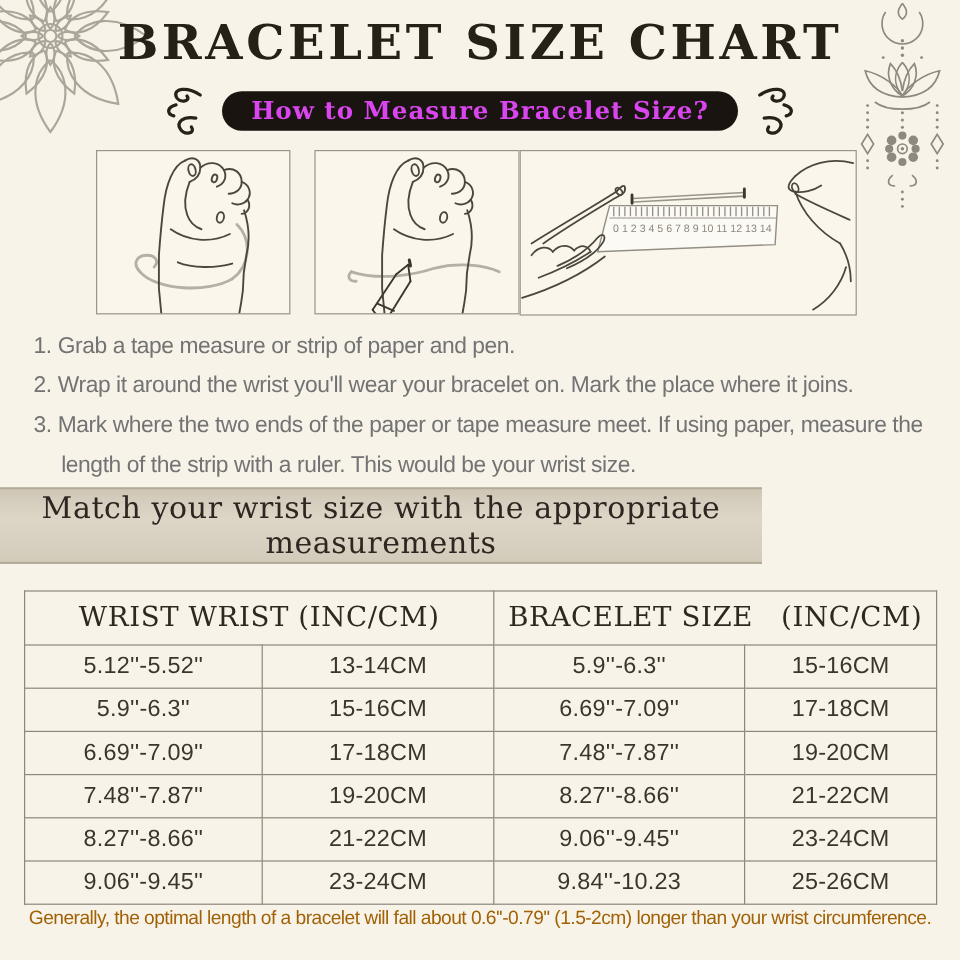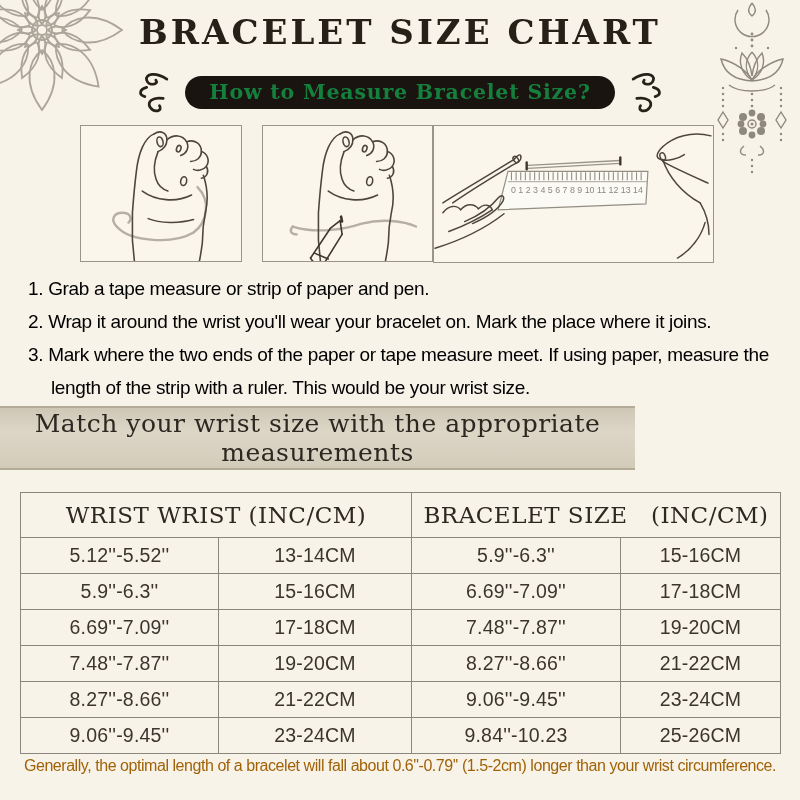--- a/index.html
+++ b/index.html
@@ -4,35 +4,35 @@
 <style>
   html,body{margin:0;padding:0;}
   body{width:800px;height:800px;background:#f8f3e8;font-family:"Liberation Sans",sans-serif;color:#26211a;}
   .poster{position:relative;width:800px;height:800px;overflow:hidden;}
 
   .decor-svg{position:absolute;pointer-events:none;}
   #mandala{left:-68px;top:-80px;}
   #lotus{left:702px;top:0px;}
 
   .page-title{position:absolute;top:12px;left:0;width:100%;text-align:center;
-    font-family:"DejaVu Serif","Liberation Serif",serif;font-weight:700;font-size:34px;
+    font-family:"DejaVu Serif","Liberation Serif",serif;font-weight:700;font-size:40px;
     letter-spacing:3px;color:#262019;margin:0;}
 
   .badge-row{position:absolute;top:70px;left:0;width:100%;display:flex;align-items:center;justify-content:center;gap:12px;}
-  .pill{background:#19140f;color:#15803d;border-radius:17px;height:33px;display:flex;align-items:center;
+  .pill{background:#19140f;color:#d946ef;border-radius:17px;height:33px;display:flex;align-items:center;
     padding:0 24px;font-family:"DejaVu Serif","Liberation Serif",serif;font-weight:700;font-size:20.5px;letter-spacing:0.8px;}
 
   .illus-box{position:absolute;top:125px;height:137px;border:1px solid #9a958b;background:#faf6ec;box-sizing:border-box;}
   #box1{left:80px;width:162px;}
   #box2{left:262px;width:171px;}
   #box3{left:433px;width:281px;height:138px;}
   .illus-box svg{display:block;width:100%;height:100%;}
 
   .steps{position:absolute;left:28px;top:272px;width:758px;}
-  .step{font-size:19px;line-height:33px;letter-spacing:-0.35px;color:#000000;
+  .step{font-size:19px;line-height:33px;letter-spacing:-0.35px;color:#737373;
     padding-left:23px;text-indent:-23px;margin:0;}
   .step .num{padding-right:5px;}
 
   .banner{position:absolute;left:0;top:406px;width:635px;height:64px;box-sizing:border-box;
     border-top:2px solid #b3aa97;border-bottom:2px solid #b3aa97;
     background:linear-gradient(180deg,#cfc7b6 0%,#ddd6c7 40%,#d3cbba 100%);
     display:flex;flex-direction:column;align-items:center;justify-content:center;}
   .banner-line{font-family:"DejaVu Serif","Liberation Serif",serif;font-size:25px;line-height:29px;
     color:#2c2720;letter-spacing:0.5px;text-align:center;}
 

